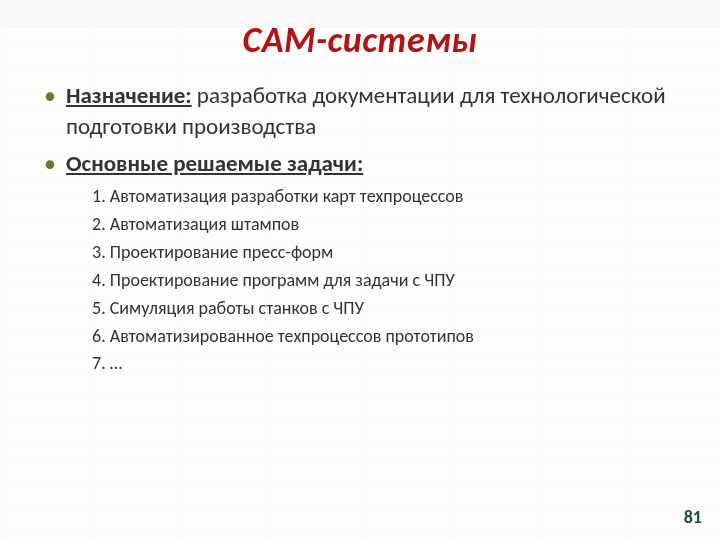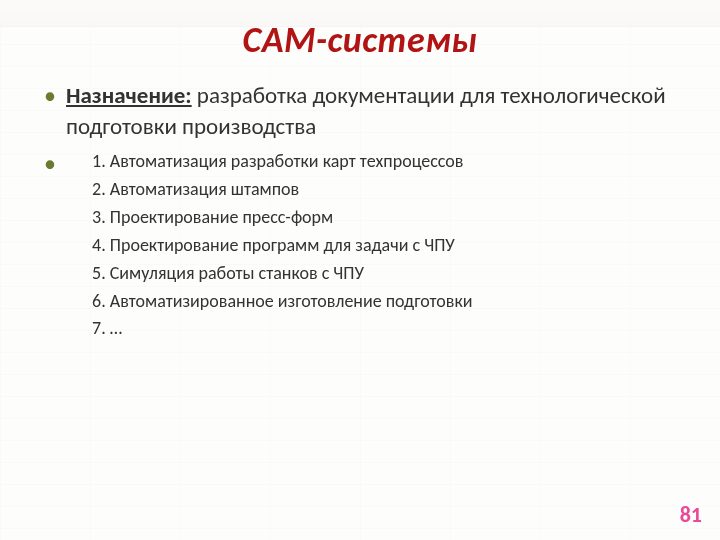--- a/index.html
+++ b/index.html
@@ -109,48 +109,49 @@
     line-height: 1.55;
     color: #333;
   }
   ol.tasks > li::before {
     content: counter(t) ". ";
   }
   .page-num {
     position: absolute;
     right: 18px;
     bottom: 12px;
-    color: #ec4899;
+    color: #14532d;
     font-weight: 700;
-    font-size: 22px;
+    font-size: 18px;
     z-index: 3;
   }
 </style>
 </head>
 <body>
 
 <div class="bg">
   <div class="topbar"></div>
 </div>
 <div class="overlay"></div>
 
 <div class="slide">
   <h1 class="title">CAM-системы</h1>
 
   <ul class="bullets">
     <li>
       <span class="label">Назначение:</span><span> разработка документации для технологической подготовки производства</span>
     </li>
     <li>
+      <span class="label">Основные решаемые задачи:</span>
       <ol class="tasks">
         <li>Автоматизация разработки карт техпроцессов</li>
         <li>Автоматизация штампов</li>
         <li>Проектирование пресс-форм</li>
         <li>Проектирование программ для задачи с ЧПУ</li>
         <li>Симуляция работы станков с ЧПУ</li>
-        <li>Автоматизированное изготовление подготовки</li>
+        <li>Автоматизированное техпроцессов прототипов</li>
         <li>…</li>
       </ol>
     </li>
   </ul>
 </div>
 
 <div class="page-num">81</div>
 
 </body></html>

